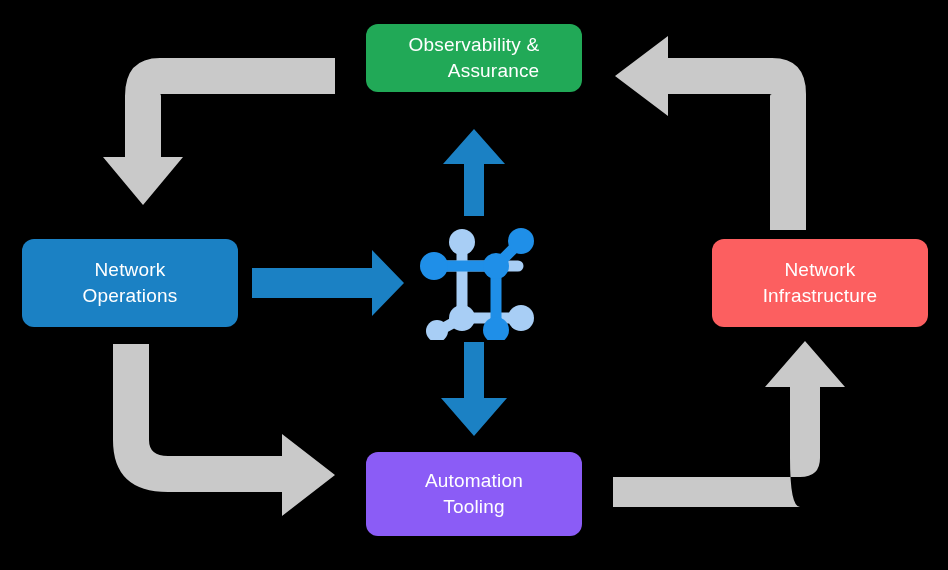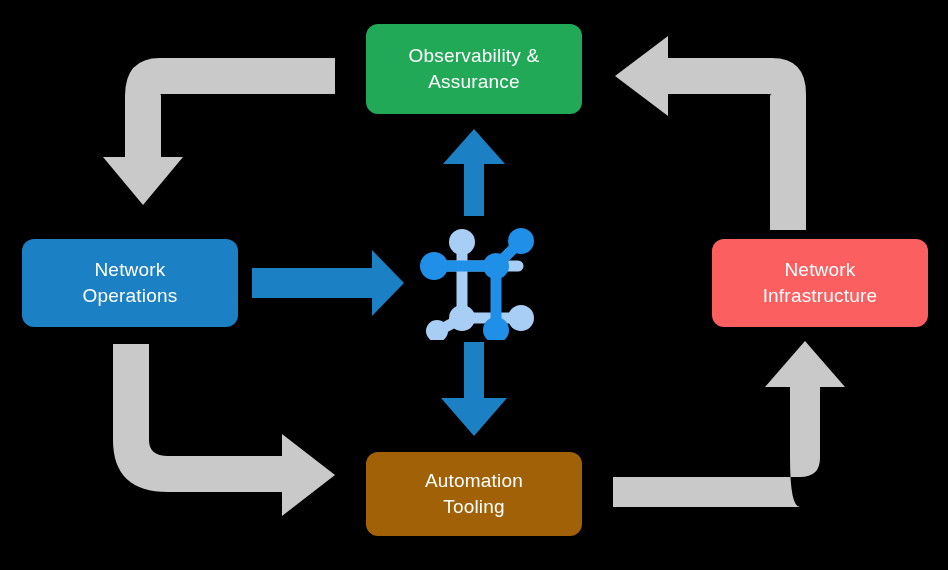--- a/index.html
+++ b/index.html
@@ -38,21 +38,21 @@
     line-height: 1.35;
     letter-spacing: 0.2px;
     box-sizing: border-box;
     padding: 4px 10px;
   }
   .node-box .label {
     white-space: pre-line;
     display: block;
   }
   #box-observability {
-    left: 366px;  top: 24px;  width: 216px; height: 90px;
+    left: 366px;  top: 24px;  width: 216px; height: 68px; text-align: right;
   }
   #box-operations {
     left: 22px;   top: 239px; width: 216px; height: 88px;
   }
   #box-infrastructure {
     left: 712px;  top: 239px; width: 216px; height: 88px;
   }
   #box-automation {
     left: 366px;  top: 452px; width: 216px; height: 84px;
   }
@@ -149,18 +149,18 @@
   <div class="node-box" id="box-operations" style="background:#1b81c4;">
     <span class="label">Network
 Operations</span>
   </div>
 
   <div class="node-box" id="box-infrastructure" style="background:#fc5f60;">
     <span class="label">Network
 Infrastructure</span>
   </div>
 
-  <div class="node-box" id="box-automation" style="background:#a16207;">
+  <div class="node-box" id="box-automation" style="background:#8b5cf6;">
     <span class="label">Automation
 Tooling</span>
   </div>
 
 </div>
 
 </body></html>

